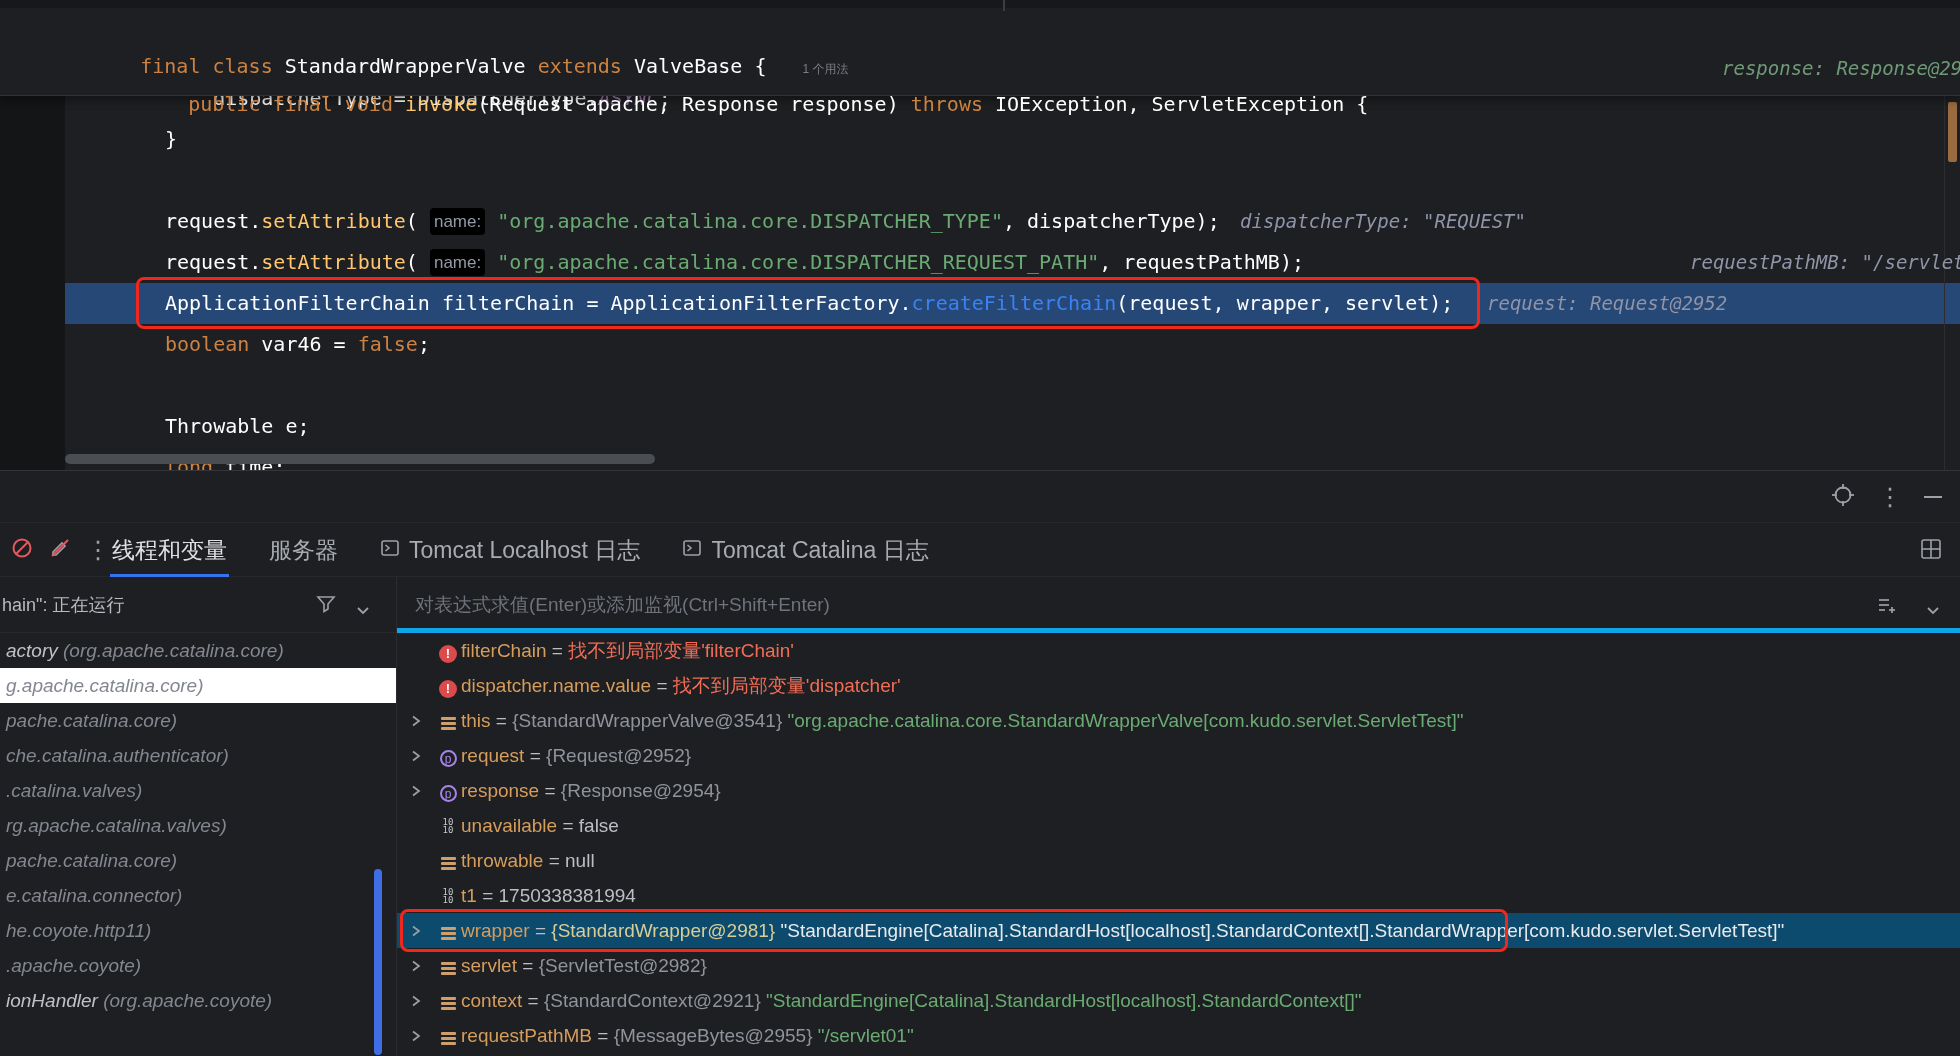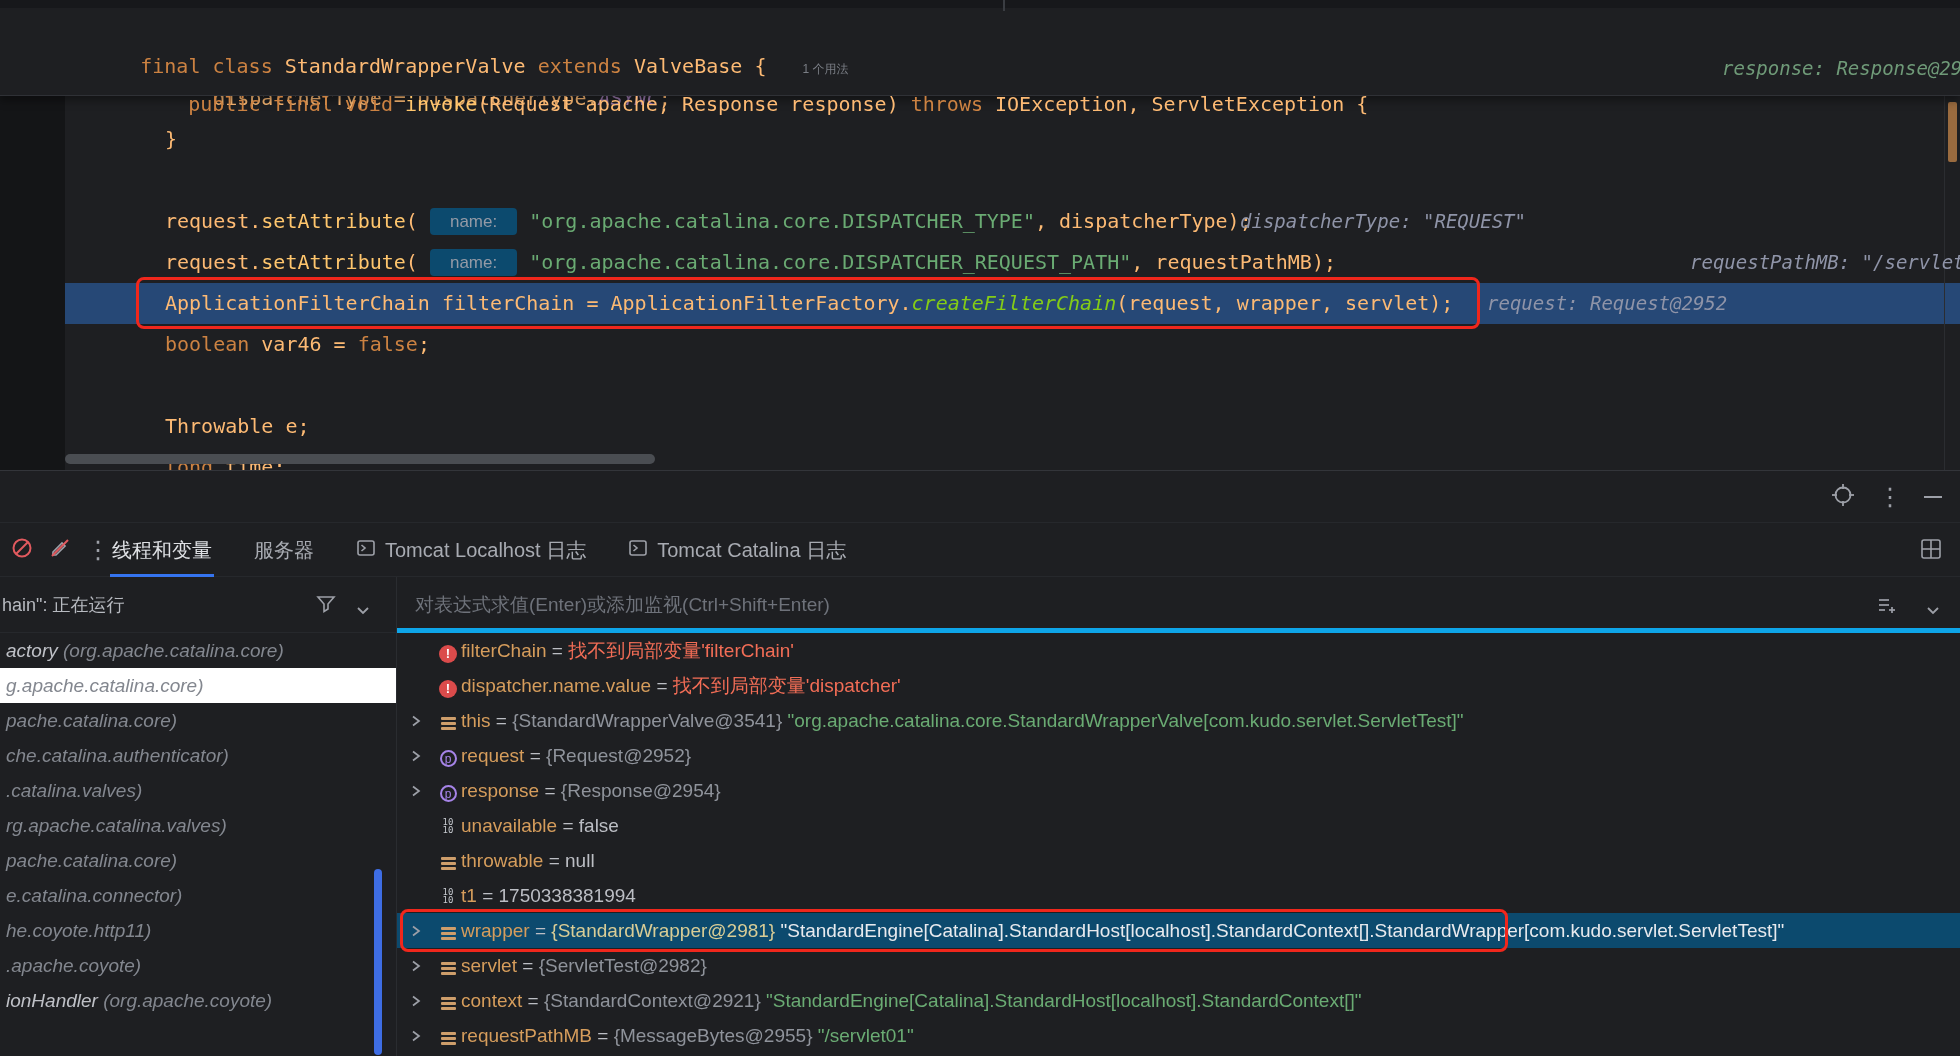--- a/index.html
+++ b/index.html
@@ -6,27 +6,27 @@
     font-family:"Liberation Sans",sans-serif;}
   *{box-sizing:border-box;}
 
   
   .editor{position:absolute;top:0;left:0;width:1960px;height:470px;background:#1E1F22;overflow:hidden;}
   .gutter{position:absolute;left:0;top:96px;width:65px;height:374px;background:#141517;}
   .exec-band{position:absolute;left:65px;top:283px;width:1895px;height:41px;background:#264876;}
   .code-line{position:absolute;left:165px;height:41px;line-height:41px;white-space:pre;
     font-family:"DejaVu Sans Mono",monospace;font-size:20px;color:#BCBEC4;z-index:2;}
   .tk-kw{color:#CC8242;}
-  .tk-d{color:#fdba74;}
+  .tk-d{color:#ffffff;}
   .tk-mth{color:#FFC66D;}
-  .tk-mthi{color:#84cc16;font-style:italic;}
+  .tk-mthi{color:#3b82f6;}
   .tk-str{color:#6AAB73;}
   .tk-cnst{color:#9876AA;font-style:italic;}
-  .tk-chip{display:inline-block;background:#0c4a6e;color:#949AA6;font-size:17px;line-height:27px;
-    padding:0 20px;border-radius:4px;font-family:"Liberation Sans",sans-serif;vertical-align:1px;}
+  .tk-chip{display:inline-block;background:#000000;color:#949AA6;font-size:17px;line-height:27px;
+    padding:0 4px;border-radius:4px;font-family:"Liberation Sans",sans-serif;vertical-align:1px;}
   .hint{position:absolute;height:41px;line-height:41px;font-size:19px;font-style:italic;
     color:#8F94A8;white-space:pre;z-index:3;font-family:"DejaVu Sans Mono",monospace;}
   .sticky-header{position:absolute;left:0;top:0;width:1960px;height:96px;background:#1E1F22;
     border-bottom:1px solid #2F3136;box-shadow:0 5px 8px rgba(0,0,0,.35);z-index:5;}
   .top-strip{position:absolute;left:0;top:0;width:1960px;height:8px;background:#17181B;}
   .top-tick{position:absolute;left:1003px;top:0;width:2px;height:11px;background:#3A3D42;}
   .hline{position:absolute;height:36px;line-height:36px;white-space:pre;
     font-family:"DejaVu Sans Mono",monospace;font-size:20px;color:#BCBEC4;}
   .usage{color:#7A7E85;font-size:12px;margin-left:36px;font-family:"Liberation Sans",sans-serif;}
   .hdr-inline{position:absolute;left:1722px;top:50px;height:36px;line-height:36px;font-size:19px;
@@ -40,21 +40,21 @@
   .annotation{position:absolute;border:3px solid #F0271C;border-radius:8px;z-index:20;pointer-events:none;}
   .rect1{left:136px;top:277px;width:1344px;height:52px;}
   .rect2{left:400px;top:438px;width:1108px;height:43px;}
 
   
   .toolwindow{position:absolute;left:0;top:470px;width:1960px;height:586px;background:#1E1F22;
     border-top:1px solid #33353A;}
   .tw-header{position:absolute;left:0;top:0;width:1960px;height:52px;border-bottom:1px solid #26282C;}
   .tw-tabs{position:absolute;left:0;top:52px;width:1960px;height:54px;border-bottom:1px solid #26282C;}
   .tab-strip{position:absolute;left:110px;top:0;height:54px;display:flex;gap:38px;align-items:center;}
-  .tab{display:flex;align-items:center;gap:9px;height:54px;padding:0 2px;color:#A8ABB2;font-size:20px;}
+  .tab{display:flex;align-items:center;gap:9px;height:54px;padding:0 2px;color:#A8ABB2;font-size:23px;}
   .tab.active{color:#DFE1E5;box-shadow:inset 0 -3px 0 #3574F0;}
   .left-icons{position:absolute;left:10px;top:0;height:54px;display:flex;gap:14px;align-items:center;}
   .kebab{color:#9DA0A8;font-size:24px;line-height:24px;letter-spacing:0;}
   .minus-icon{width:18px;height:2px;background:#9DA0A8;}
   .hdr-icons{position:absolute;right:18px;top:0;height:52px;display:flex;gap:22px;align-items:center;}
   .grid-icon-box{position:absolute;right:18px;top:15px;}
 
   .pane-left-header{position:absolute;left:0;top:106px;width:396px;height:56px;border-bottom:1px solid #26282C;}
   .pane-right-header{position:absolute;left:397px;top:106px;width:1563px;height:56px;border-bottom:5px solid #0ea5e9;}
   .divider{position:absolute;left:396px;top:106px;width:1px;height:480px;background:#2A2C30;}

